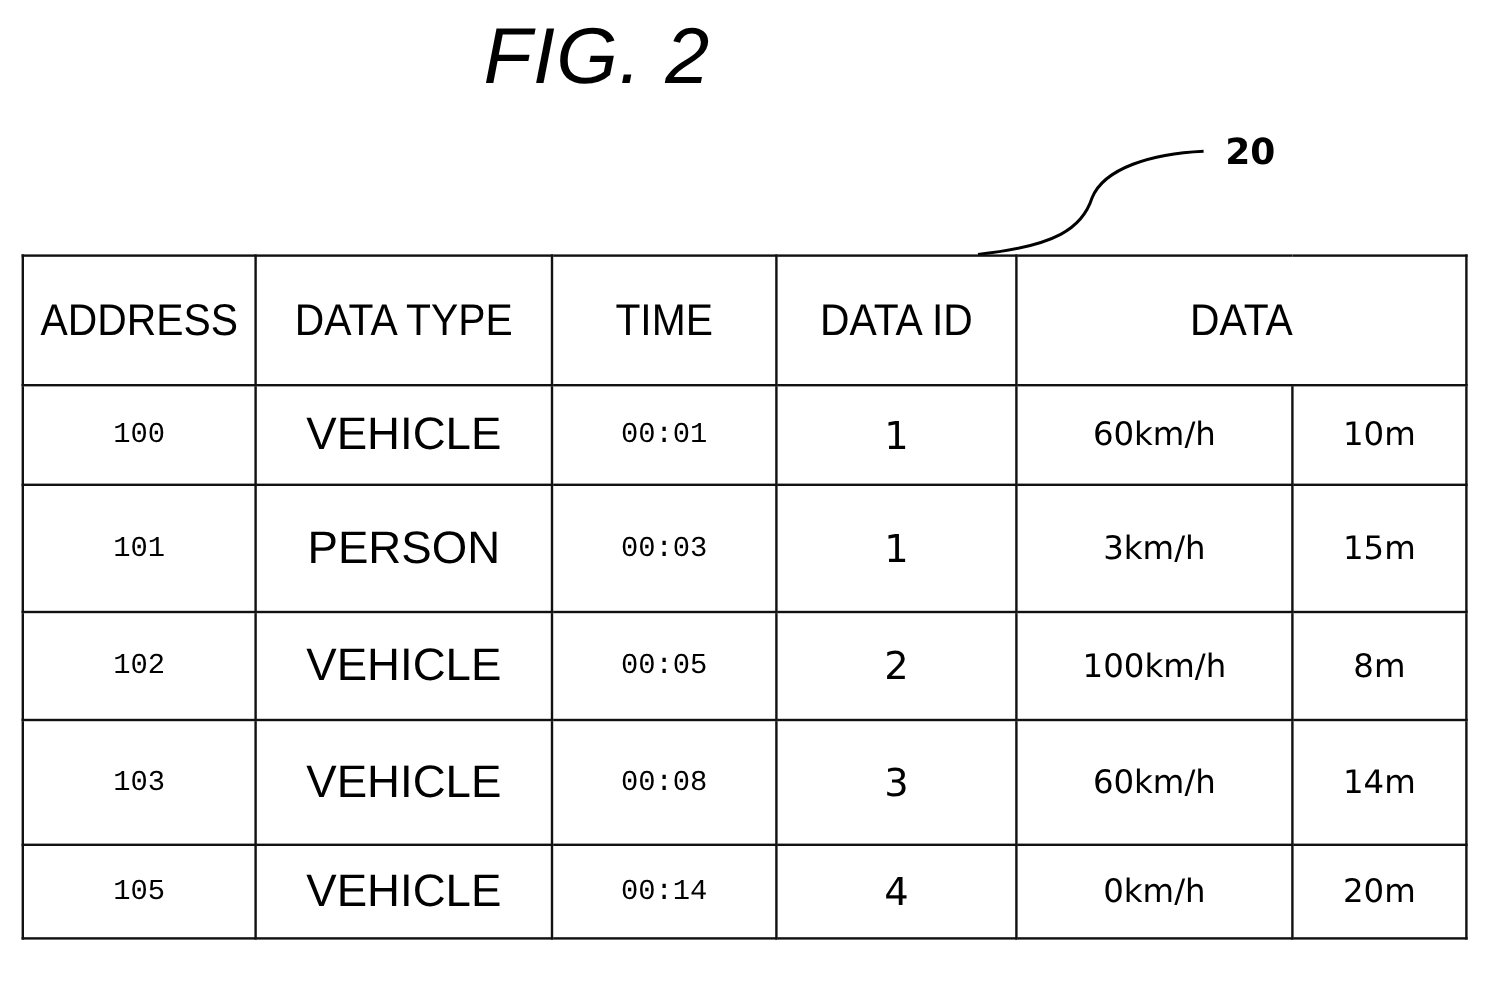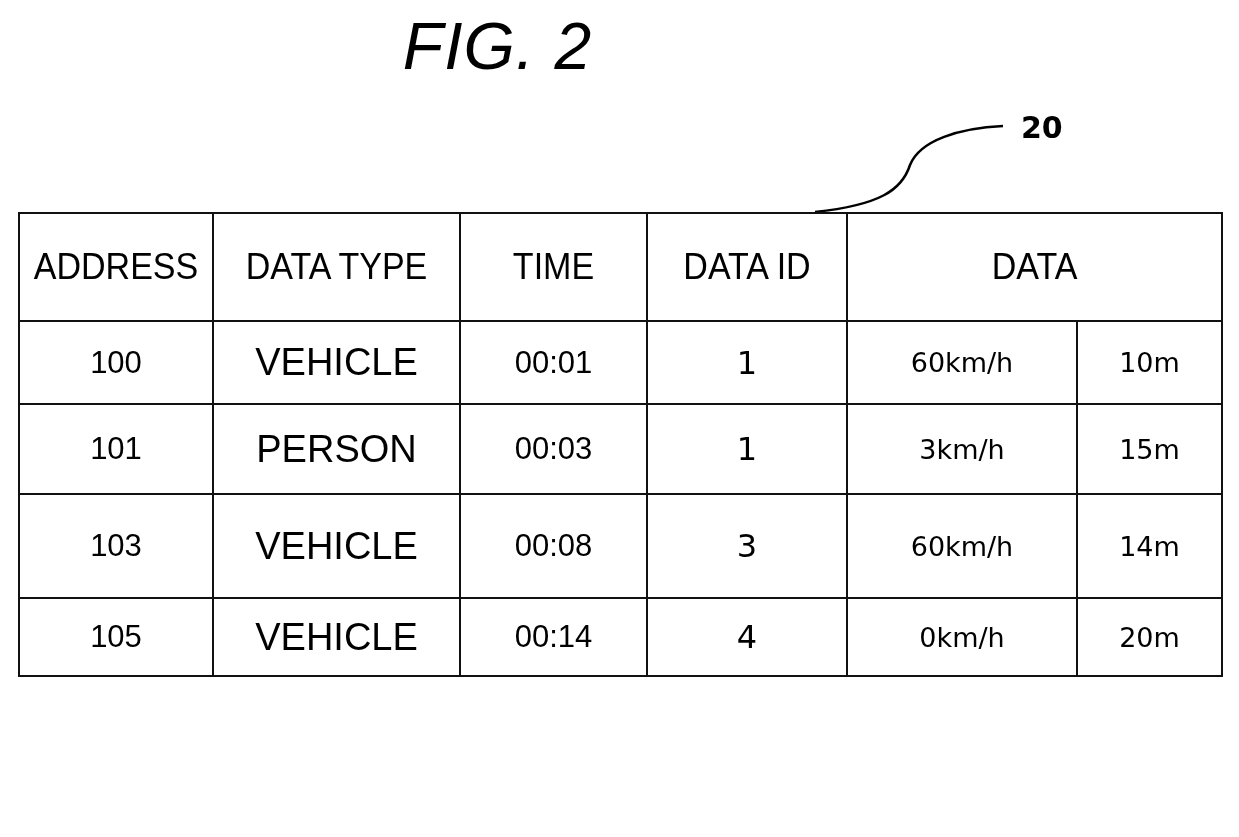--- a/index.html
+++ b/index.html
@@ -4,21 +4,21 @@
   <style>
     html, body { margin:0; padding:0; background:#fff; }
     body { width:1239px; height:837px; position:relative; overflow:hidden; font-family:"Liberation Sans", sans-serif; color:#000; }
     .fig-title { position:absolute; left:0; width:995px; top:8px; text-align:center; font-style:italic; font-size:66px; font-family:"Liberation Sans", sans-serif; letter-spacing:1px; }
     .ref-label { position:absolute; left:1021px; top:110px; font-size:30px; font-weight:bold; font-family:"DejaVu Sans", sans-serif; }
     .leader { position:absolute; left:0; top:0; width:1239px; height:837px; pointer-events:none; }
     table.data-table { position:absolute; left:18px; top:212px; border-collapse:collapse; table-layout:fixed; }
     table.data-table td, table.data-table th { border:2px solid #111; text-align:center; padding:0; font-weight:normal; }
     th { font-family:"Liberation Sans", sans-serif; font-size:37px; transform:scaleX(0.92); }
     td.type { font-family:"Liberation Sans", sans-serif; font-size:38px;margin-top:12px; }
-    td.num { font-family:Liberation Sans, sans-serif; font-size:31px; font-weight:bold; }
+    td.num { font-family:Liberation Mono, monospace; font-size:24px; font-weight:bold; }
     td.val { font-family:"DejaVu Sans", sans-serif; font-size:27px; }
     td.id { font-family:"DejaVu Sans", sans-serif; font-size:32px; }
     tr.head { height:108px; }
   </style>
 </head>
 <body>
 
 <div class="fig-title">FIG. 2</div>
 <div class="ref-label">20</div>
 
@@ -44,27 +44,35 @@
     <th colspan="2">DATA</th>
   </tr>
   <tr style="height:83px">
     <td class="num">100</td>
     <td class="type">VEHICLE</td>
     <td class="num">00:01</td>
     <td class="id">1</td>
     <td class="val">60km/h</td>
     <td class="val">10m</td>
   </tr>
-  <tr style="height:90px">
+  <tr style="height:106px">
     <td class="num">101</td>
     <td class="type">PERSON</td>
     <td class="num">00:03</td>
     <td class="id">1</td>
     <td class="val">3km/h</td>
     <td class="val">15m</td>
+  </tr>
+  <tr style="height:90px">
+    <td class="num">102</td>
+    <td class="type">VEHICLE</td>
+    <td class="num">00:05</td>
+    <td class="id">2</td>
+    <td class="val">100km/h</td>
+    <td class="val">8m</td>
   </tr>
   <tr style="height:104px">
     <td class="num">103</td>
     <td class="type">VEHICLE</td>
     <td class="num">00:08</td>
     <td class="id">3</td>
     <td class="val">60km/h</td>
     <td class="val">14m</td>
   </tr>
   <tr style="height:78px">

